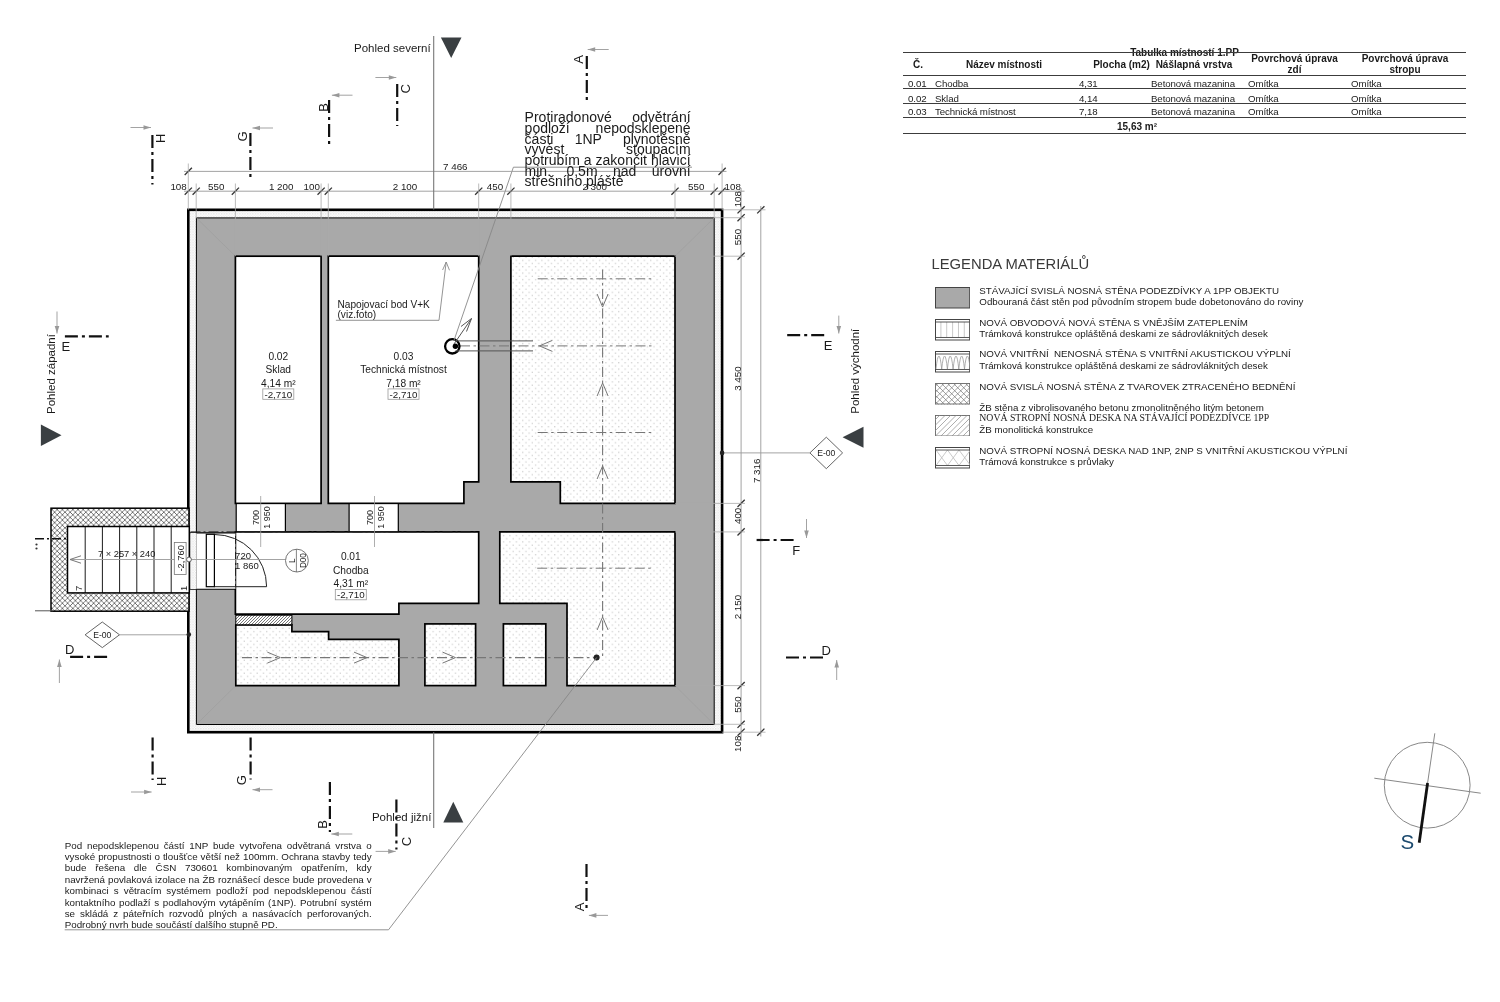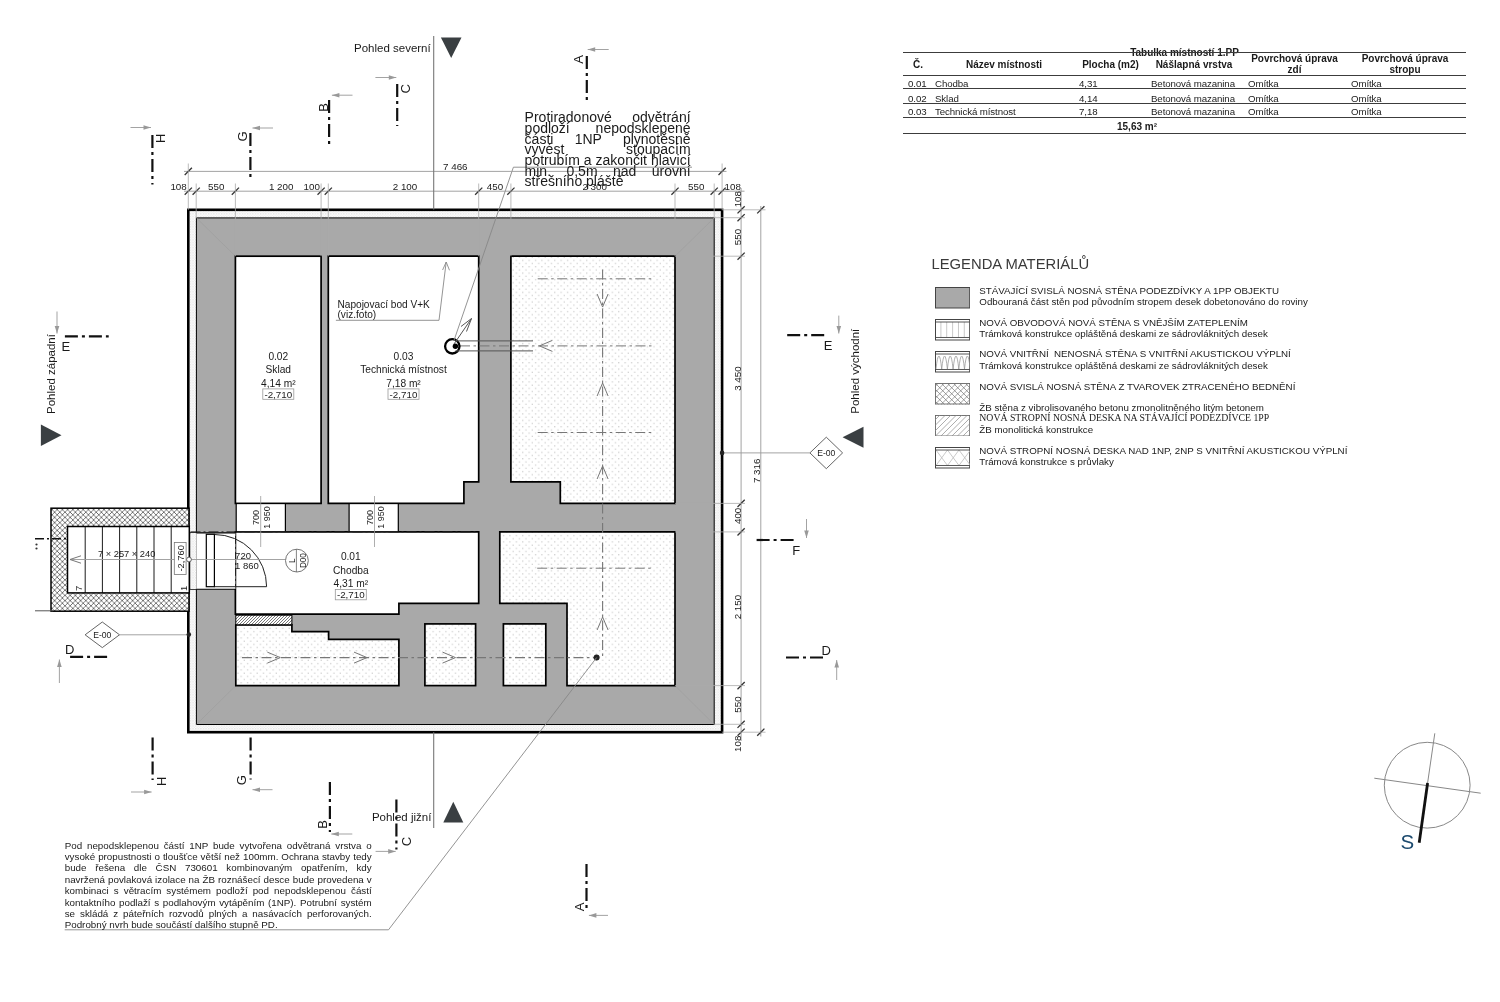--- a/index.html
+++ b/index.html
@@ -372,21 +372,21 @@
 
 <div class="rule" style="left:903px;top:52.3px;width:563px;height:1.2px;"></div>
 <div class="rule" style="left:903px;top:74.7px;width:563px;height:1.4px;"></div>
 <div class="rule" style="left:903px;top:88.0px;width:563px;height:1.1px;"></div>
 <div class="rule" style="left:903px;top:103.2px;width:563px;height:1.1px;"></div>
 <div class="rule" style="left:903px;top:117.2px;width:563px;height:1.1px;"></div>
 <div class="rule" style="left:903px;top:132.8px;width:563px;height:1.2px;"></div>
 
 <div class="abs th" style="left:828px;top:59.5px;width:180px;text-align:center;">Č.</div>
 <div class="abs th" style="left:914px;top:59.5px;width:180px;text-align:center;">Název místnosti</div>
-<div class="abs th" style="left:1020.5px;top:59.5px;width:180px;text-align:center;">Plocha (m2)</div>
+<div class="abs th" style="left:1020.5px;top:59.5px;width:202px;text-align:center;">Plocha (m2)</div>
 <div class="abs th" style="left:1104px;top:59.5px;width:180px;text-align:center;">Nášlapná vrstva</div>
 <div class="abs th" style="left:1204.5px;top:54.3px;width:180px;text-align:center;line-height:10.7px;">Povrchová úprava<br>zdí</div>
 <div class="abs th" style="left:1315px;top:54.3px;width:180px;text-align:center;line-height:10.7px;">Povrchová úprava<br>stropu</div>
 
 <div class="abs tb" style="left:908px;top:78.5px;">0.01</div>
 <div class="abs tb" style="left:935px;top:78.5px;">Chodba</div>
 <div class="abs tb" style="left:1079px;top:78.5px;">4,31</div>
 <div class="abs tb" style="left:1151px;top:78.5px;">Betonová mazanina</div>
 <div class="abs tb" style="left:1248px;top:78.5px;">Omítka</div>
 <div class="abs tb" style="left:1351px;top:78.5px;">Omítka</div>
@@ -404,21 +404,21 @@
 <div class="abs tb" style="left:1351px;top:107.4px;">Omítka</div>
 
 <div class="abs th" style="left:1089px;top:122.3px;margin-left:28px;">15,63 m²</div>
 
 <div class="abs" style="left:931.5px;top:256.5px;font-size:14.8px;line-height:15px;color:#3a3a3a;white-space:nowrap;">LEGENDA MATERIÁLŮ</div>
 
 <div class="abs" style="left:934.7px;top:287.4px;"><svg width="35.2" height="21.5" viewBox="0 0 35.2 21.5">
       <rect x="0.5" y="0.5" width="34.2" height="20.5" fill="#a9a9a9" stroke="#444" stroke-width="1"></rect>
     </svg></div>
 <div class="abs cap" style="left:979.3px;top:285.79999999999995px;">STÁVAJÍCÍ SVISLÁ NOSNÁ STĚNA PODEZDÍVKY A 1PP OBJEKTU</div>
-<div class="abs cap" style="left:979.3px;top:297.4px;">Odbouraná část stěn pod původním stropem desek dobetonováno do roviny</div>
+<div class="abs cap" style="left:979.3px;top:297.4px;">Odbouraná část stěn pod původním stropem bude dobetonováno do roviny</div>
 
 <div class="abs" style="left:934.7px;top:319.3px;"><svg width="35.2" height="21.5" viewBox="0 0 35.2 21.5">
       <rect x="0.5" y="0.5" width="34.2" height="20.5" fill="#fff" stroke="#444" stroke-width="1"></rect>
       <path d="M5.9 3 L5.9 18.5" stroke="#bbb" stroke-width="0.8"></path>
       <path d="M11.7 3 L11.7 18.5" stroke="#bbb" stroke-width="0.8"></path>
       <path d="M17.6 3 L17.6 18.5" stroke="#bbb" stroke-width="0.8"></path>
       <path d="M23.5 3 L23.5 18.5" stroke="#bbb" stroke-width="0.8"></path>
       <path d="M29.3 3 L29.3 18.5" stroke="#bbb" stroke-width="0.8"></path>
       <path d="M0.5 3 L34.7 3 M0.5 18.5 L34.7 18.5" stroke="#444" stroke-width="0.9"></path>
     </svg></div>

